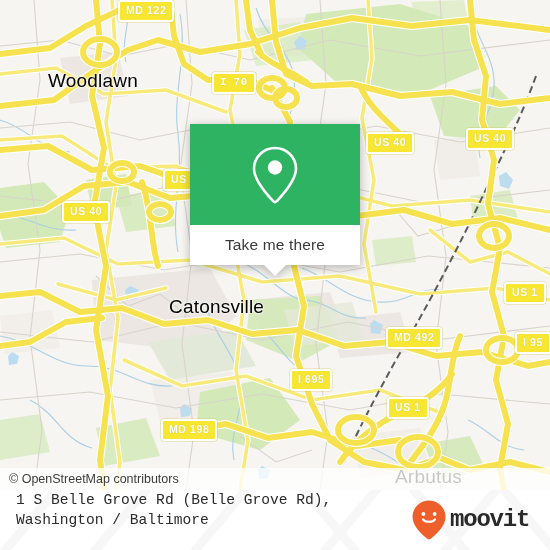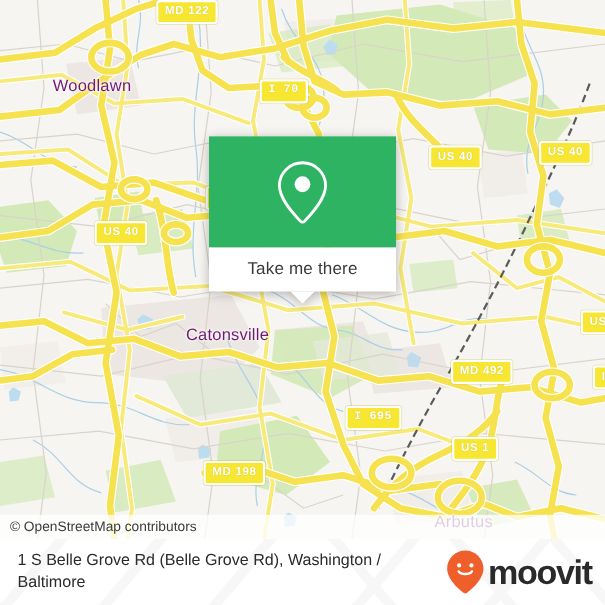--- a/index.html
+++ b/index.html
@@ -16,22 +16,22 @@
     position: absolute; left: 0; top: 0;
     width: 550px; height: 490px;
     background: #f4f1ec;
     overflow: hidden;
   }
   #map-svg { position: absolute; left: 0; top: 0; width: 550px; height: 490px; display: block; }
 
   
   .place-label {
     position: absolute;
-    color: #701a75;
-    font-size: 15px;
+    color: #000000;
+    font-size: 19px;
     font-family: "Liberation Sans", sans-serif;
     white-space: nowrap;
     letter-spacing: .2px;
     text-shadow: 0 0 3px #faf8f5, 0 0 3px #faf8f5, 0 0 2px #faf8f5;
     pointer-events: none;
   }
 
   
   .shield {
     position: absolute;
@@ -40,21 +40,20 @@
     border-radius: 3px;
     color: #ffffff;
     font-size: 10.5px;
     font-weight: bold;
     letter-spacing: .6px;
     line-height: 1;
     padding: 3px 6px 4px 6px;
     white-space: nowrap;
     text-shadow: 0 0 1px rgba(120,110,0,.35);
     box-shadow: 0 0 0 .5px rgba(200,190,60,.55);
-    margin-left: 24px;
   }
 
   
   #attribution {
     position: absolute;
     left: 0;
     top: 468px;
     width: 550px;
     height: 22px;
     background: rgba(255,255,255,0.78);
@@ -108,40 +107,41 @@
     overflow: hidden;
   }
   #footer-watermark {
     position: absolute; left: 0; top: -30px;
     width: 550px; height: 110px;
     opacity: .5;
   }
   #footer-inner {
     position: relative;
     width: 550px; height: 60px;
-    display: flex; align-items: center;
+    display: flex; 
     padding: 0 12px 0 16px;
+    font-family: Liberation Mono, monospace;
   }
   #footer-address {
     flex: 1 1 auto;
     color: #2b2b2b;
     font-size: 14.6px;
     line-height: 20px;
     padding-right: 8px;
     max-width: 396px;
   }
   #brand {
     flex: 0 0 auto;
     display: flex; align-items: center;
     gap: 3px;
   }
   #brand-mark { display: block; }
   #brand-word {
     color: #2a2a2a;
-    font-size: 31px;
+    font-size: 24px;
     font-weight: bold;
     letter-spacing: -1.2px;
     line-height: 1;
     margin-left: 1px;
   }
 </style>
 </head>
 <body>
 
 <div id="page">
@@ -323,21 +323,21 @@
 
     <div class="shield" style="left: 118px; top: 0px;">MD 122</div>
     <div class="shield" style="left: 212px; top: 72px; font-family: Liberation Mono, monospace;">I 70</div>
     <div class="shield" style="left: 366px; top: 132px;">US 40</div>
     <div class="shield" style="left: 466px; top: 128px;">US 40</div>
     <div class="shield" style="left: 163px; top: 169px;">US 40</div>
     <div class="shield" style="left: 62px; top: 201px;">US 40</div>
     <div class="shield" style="left: 504px; top: 282px;">US 1</div>
     <div class="shield" style="left: 386px; top: 327px;">MD 492</div>
     <div class="shield" style="left: 515px; top: 332px;">I 95</div>
-    <div class="shield" style="left: 290px; top: 369px; font-family: Liberation Mono, monospace;">I 695</div>
+    <div class="shield" style="left: 290px; top: 369px;">I 695</div>
     <div class="shield" style="left: 387px; top: 397px;">US 1</div>
     <div class="shield" style="left: 161px; top: 419px;">MD 198</div>
 
     <div id="attribution">© OpenStreetMap contributors</div>
 
     <div id="callout">
       <div id="callout-top">
         <svg width="52" height="62" viewBox="0 0 52 62">
           <path d="M26 4 C14.5 4 5 13.2 5 24.6 C5 37 18 50.6 24.2 57.2 C25.2 58.2 26.8 58.2 27.8 57.2 C34 50.6 47 37 47 24.6 C47 13.2 37.5 4 26 4 Z" fill="none" stroke="#ffffff" stroke-width="2.6"></path>
           <circle cx="26" cy="23.5" r="7.2" fill="#ffffff"></circle>

